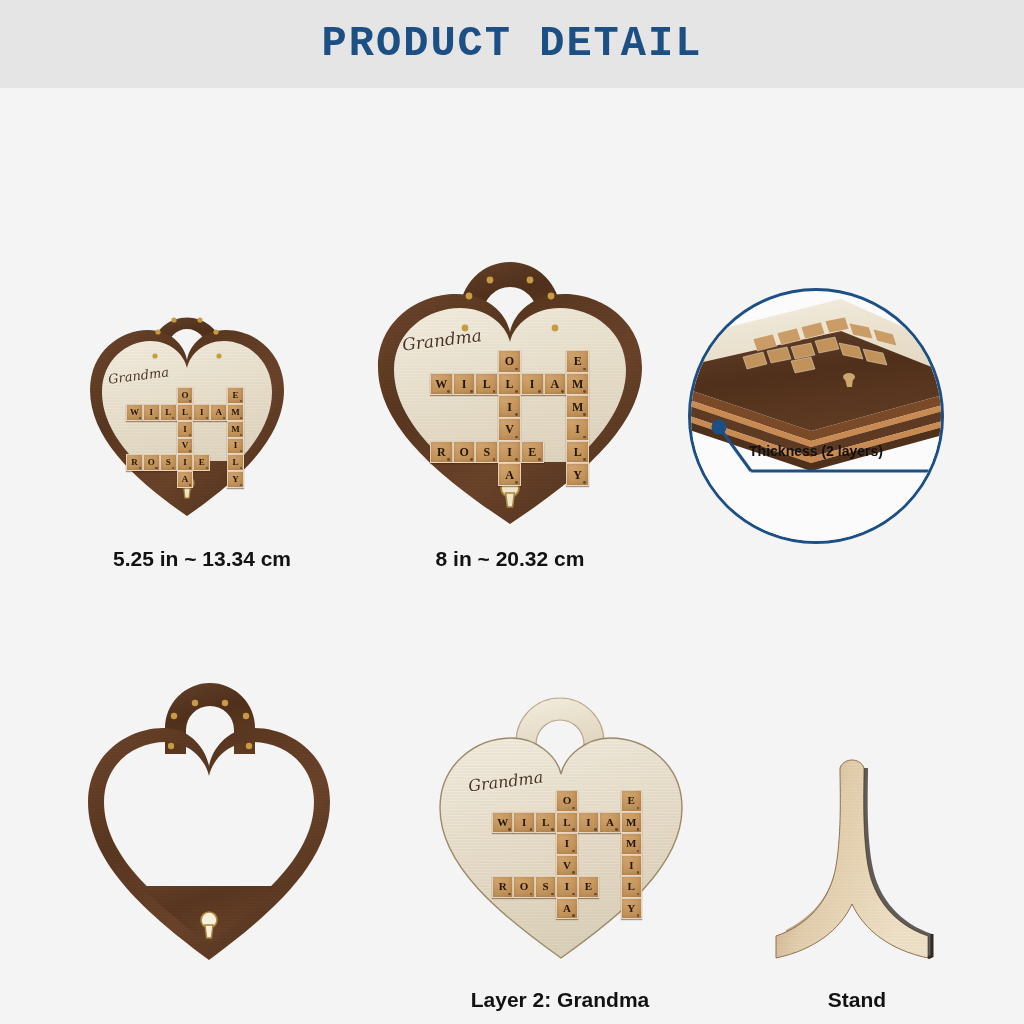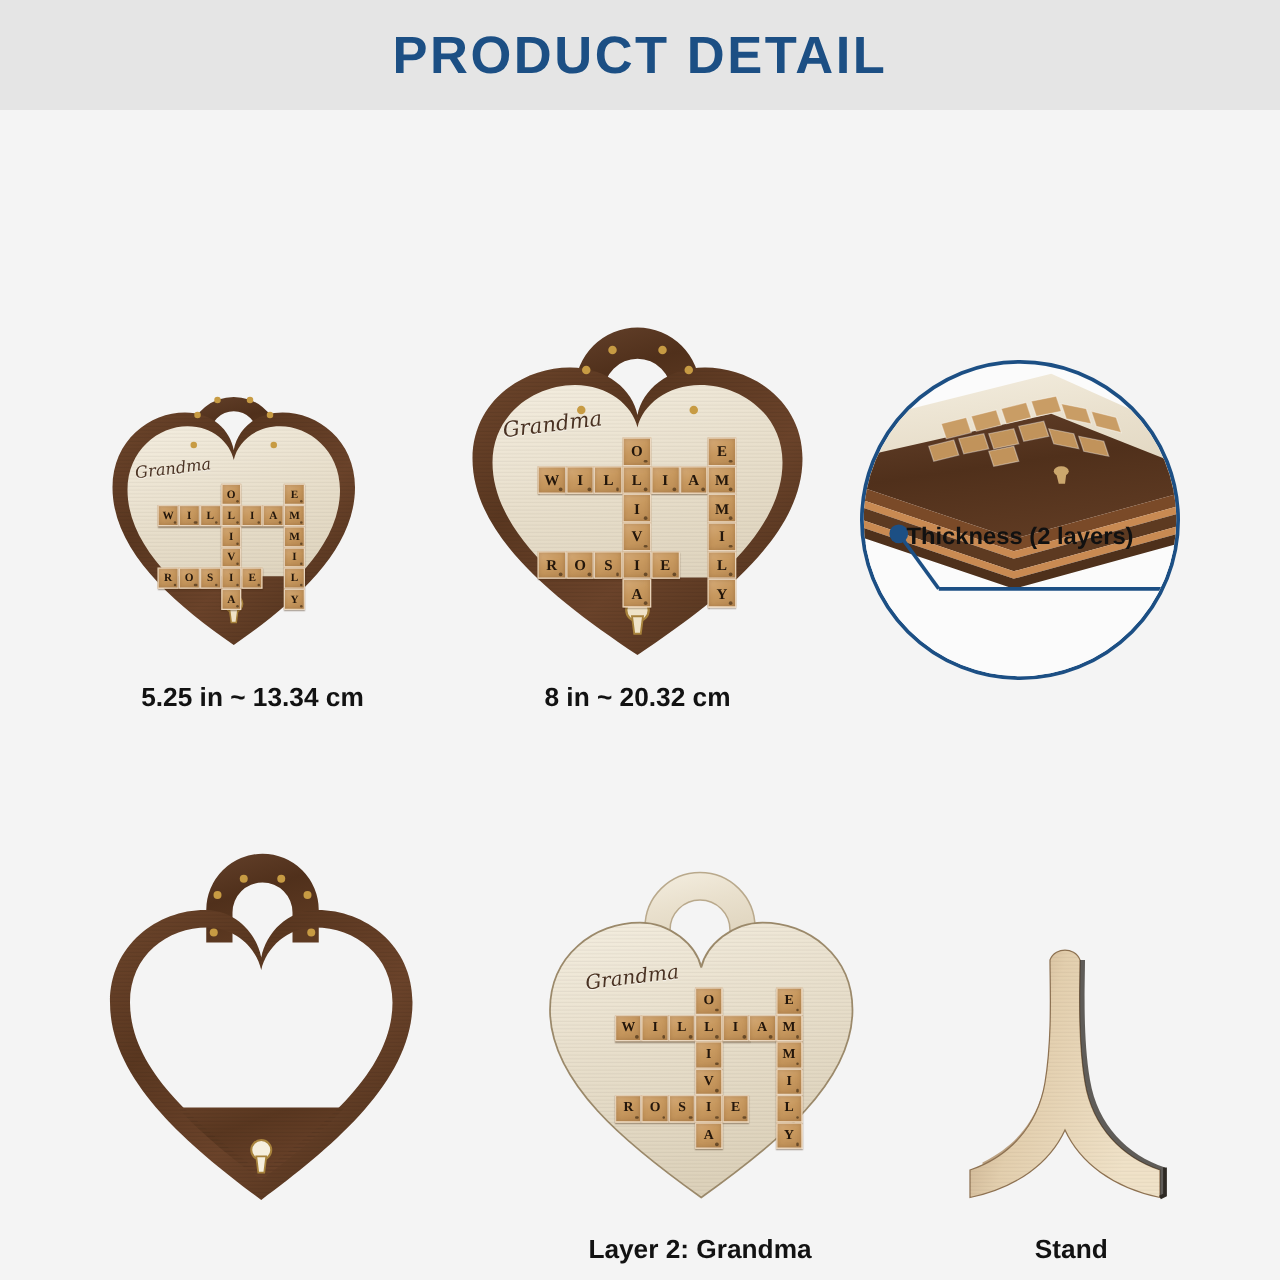--- a/index.html
+++ b/index.html
@@ -23,21 +23,21 @@
     background: #e5e5e5;
     display: flex;
     align-items: center;
     justify-content: center;
   }
   .header-title {
     font-size: 42px;
     font-weight: bold;
     letter-spacing: 2px;
     color: #1c4f84;
-    font-family: Liberation Sans, sans-serif;
+    font-family: Liberation Mono, monospace;
   }
 
   
   .stage {
     position: relative;
     width: 1024px;
     height: 936px;
     background: #f4f4f4;
   }
 
@@ -356,21 +356,21 @@
         <path d="M154 88 L162 88 L161 96 L156 96 Z" fill="#d9b477"></path>
       </g>
 
       <path d="M-10 140 L120 182 L266 142 L266 266 L-10 266 Z" fill="#fbfbfb"></path>
 
       <line x1="28" y1="136" x2="60" y2="180" stroke="#1c4f84" stroke-width="3"></line>
       <line x1="60" y1="180" x2="244" y2="180" stroke="#1c4f84" stroke-width="3"></line>
       <circle cx="28" cy="136" r="7.5" fill="#1c4f84"></circle>
     </svg>
 
-    <div class="callout-label" style="top:128px; font-size:19px;">Thickness (2 layers)</div>
+    <div class="callout-label" style="top:152px; font-size:14px;">Thickness (2 layers)</div>
 
   </div>
 
   <div class="heart-wrap" style="left:78px; top:610px; width:262px; height:270px;">
     <svg class="heart-svg" viewBox="0 0 262 270" width="262" height="270">
       <path d="M87 30 A45 45 0 0 1 177 30 L177 56 L156 56 L156 32
                A24 24 0 0 0 108 32 L108 56 L87 56 Z" fill="url(#walnutDeep)"></path>
       <circle cx="96" cy="18" r="3.2" fill="#c79b43"></circle>
       <circle cx="117" cy="5" r="3.2" fill="#c79b43"></circle>
       <circle cx="147" cy="5" r="3.2" fill="#c79b43"></circle>

